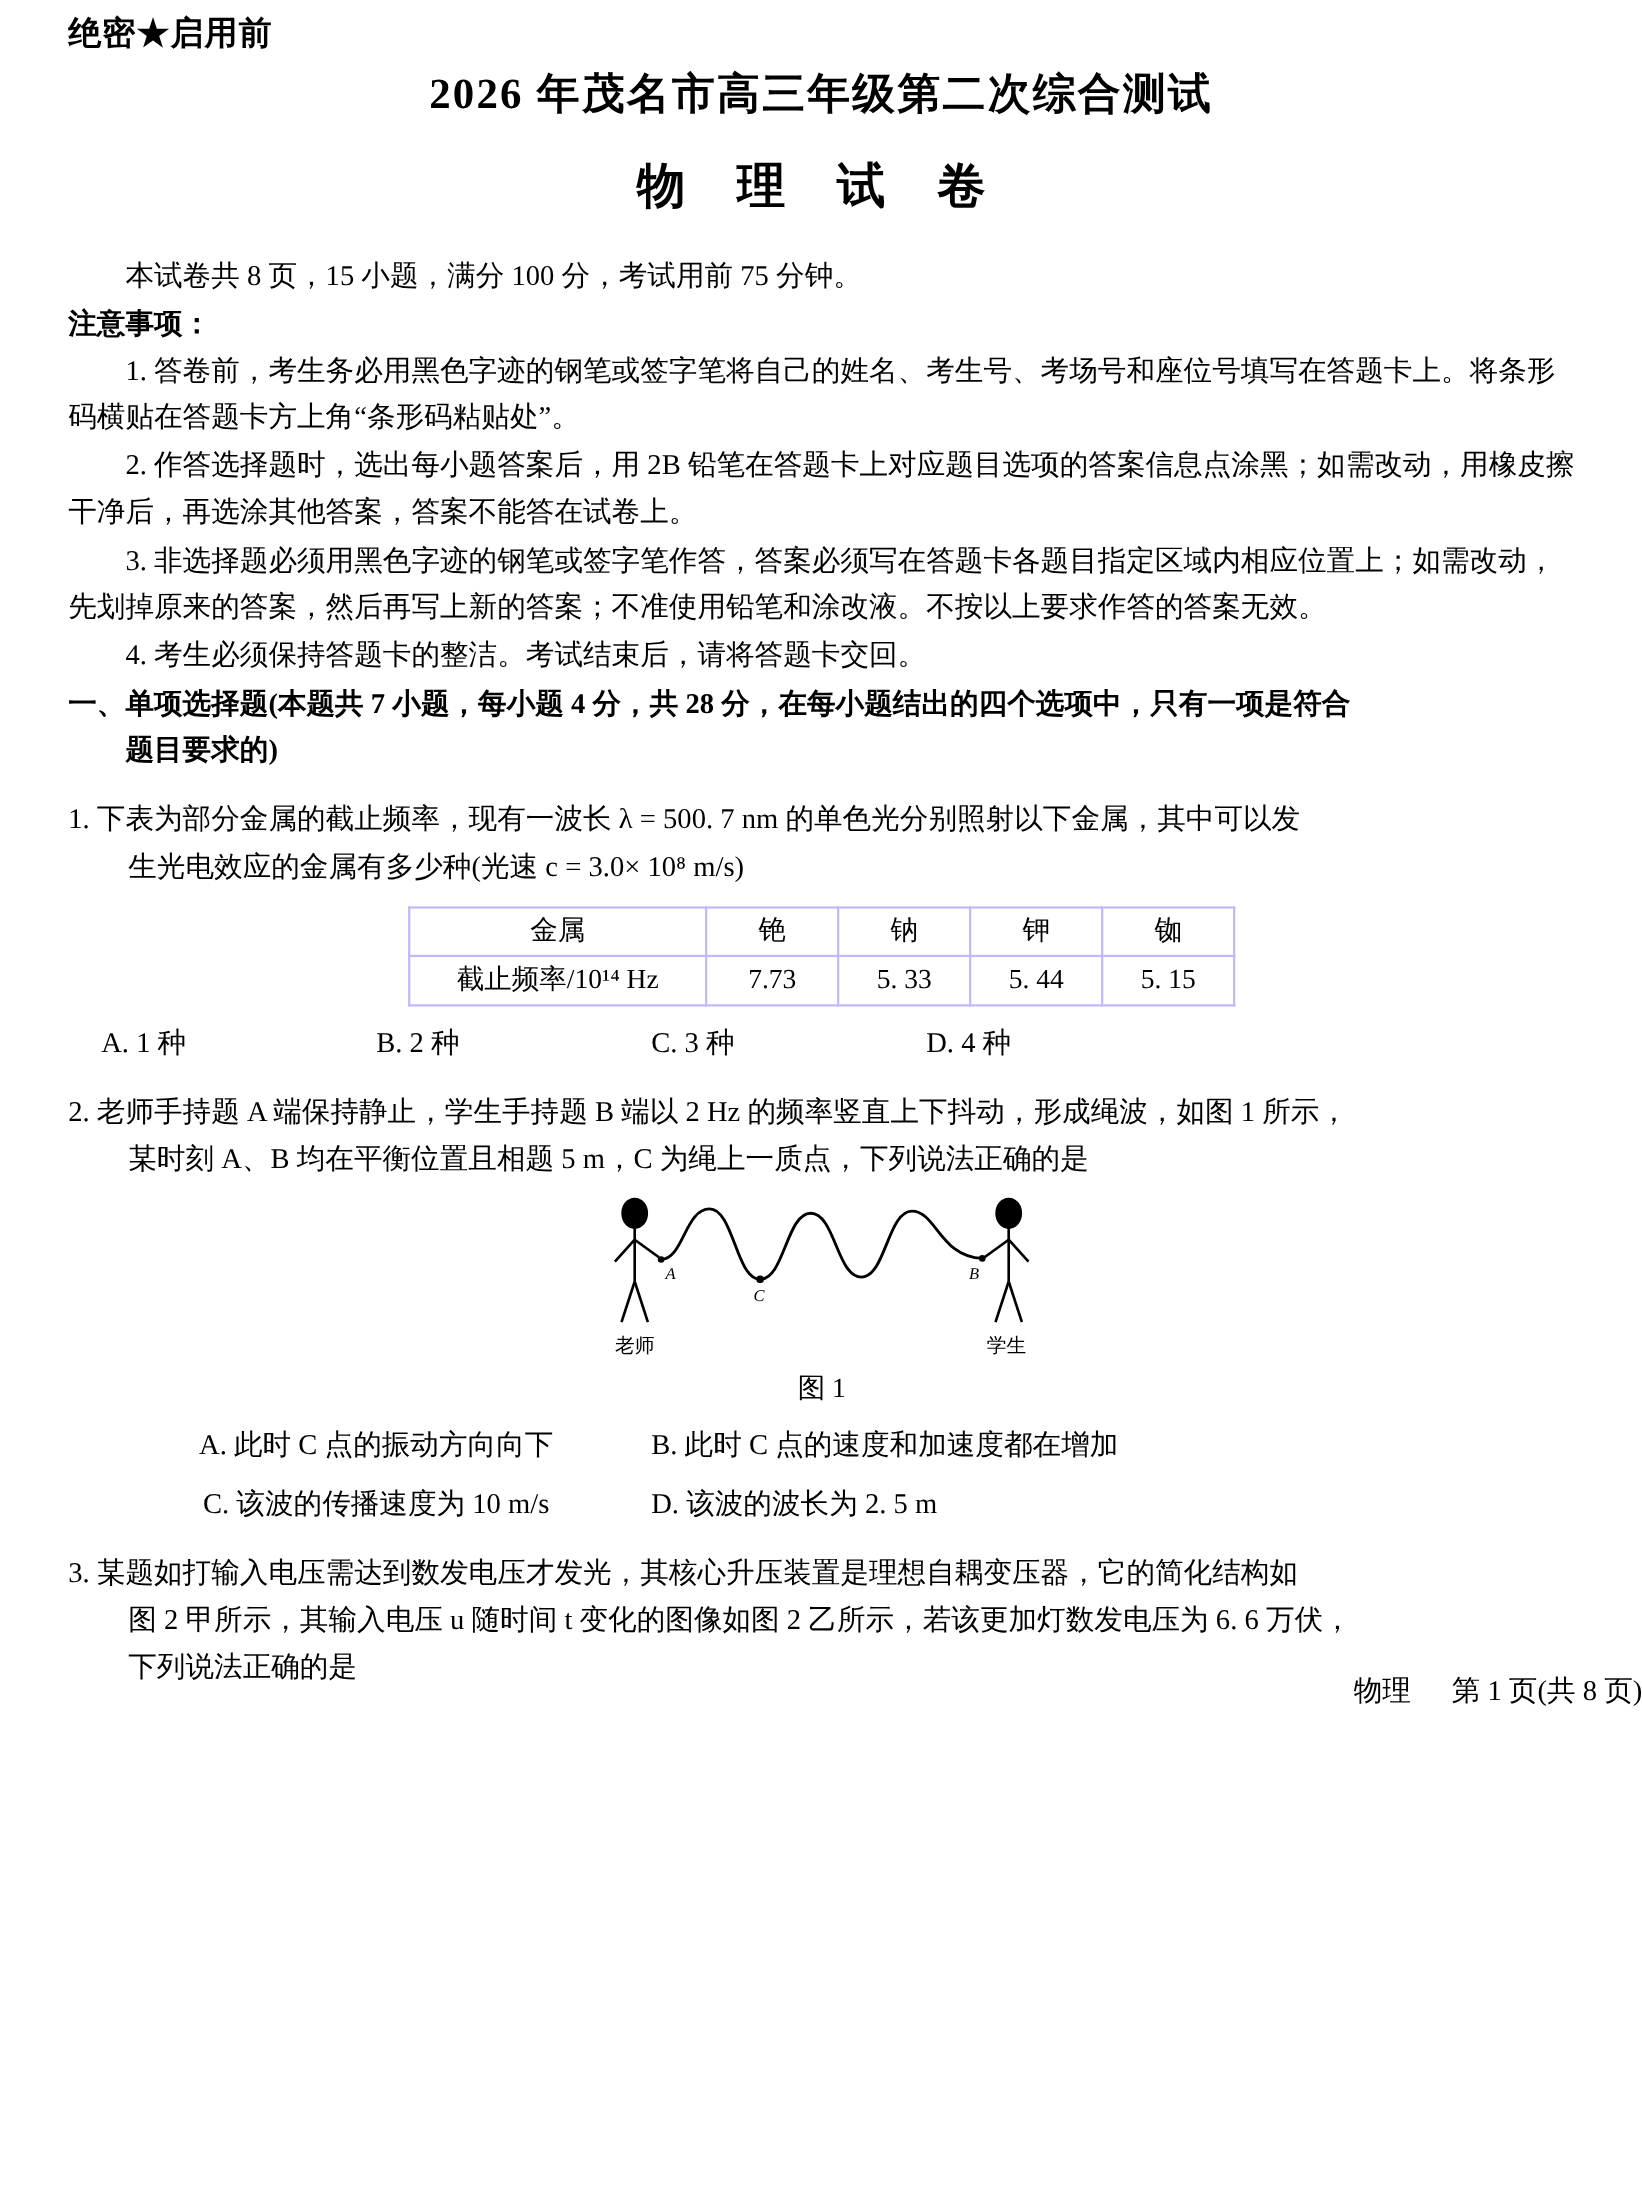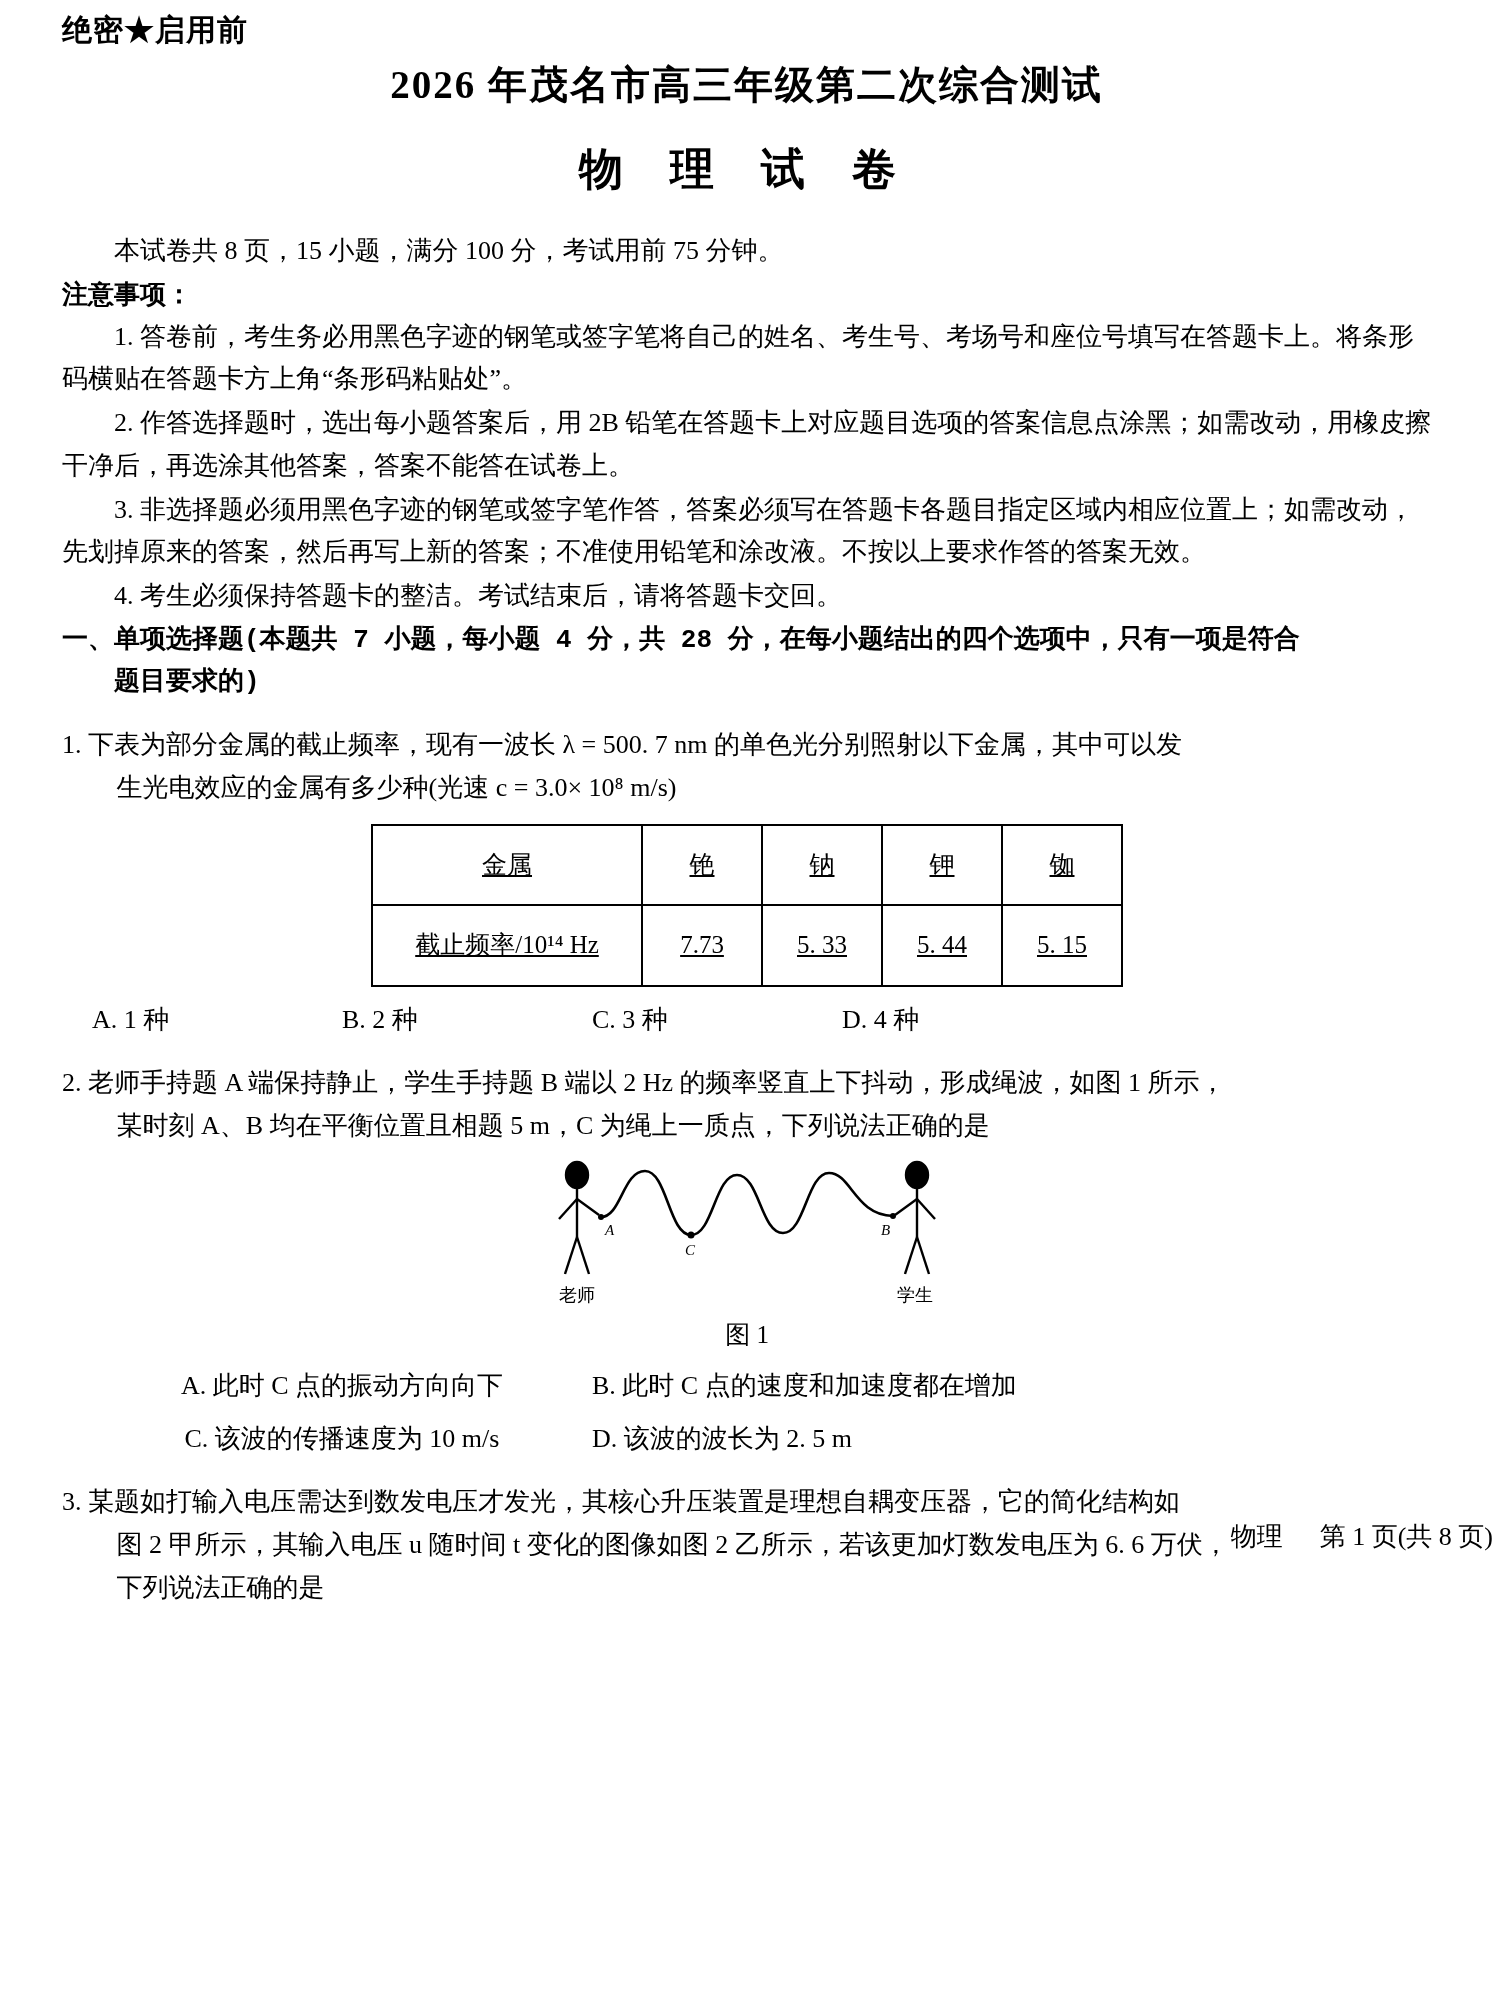--- a/index.html
+++ b/index.html
@@ -62,21 +62,20 @@
     text-indent: 2em;
     margin: 0 0 2px 0;
   }
   .notice-label {
     font-weight: bold;
     margin: 2px 0 0 0;
   }
   .section-head {
     font-weight: bold;
     line-height: 1.62;
-    font-family: Liberation Mono, monospace;
   }
   .section-head .hang {
     display: block;
     padding-left: 2em;
   }
   .q {
     margin-top: 20px;
     padding-left: 2.1em;
     text-indent: -2.1em;
     line-height: 1.66;
@@ -88,25 +87,24 @@
   .tbl-wrap {
     display: flex;
     justify-content: center;
     margin: 14px 0 10px 0;
   }
   table.metal {
     border-collapse: collapse;
     font-size: 25px;
   }
   table.metal td {
-    border: 2px solid #000000;
-    padding: 19px 14px;
+    border: 2px solid #c4b5fd;
+    padding: 1px 14px;
     text-align: center;
     white-space: nowrap;
-    text-decoration: underline;
   }
   table.metal td.lab {
     min-width: 240px;
   }
   table.metal td.val {
     min-width: 90px;
   }
   .opts-row {
     display: flex;
     margin: 12px 0 4px 0;

